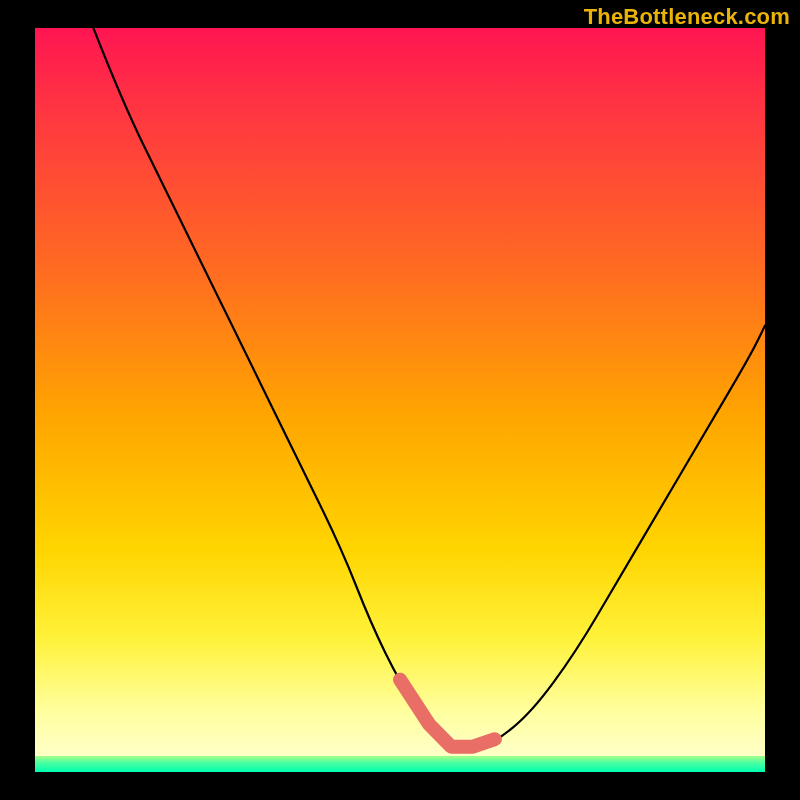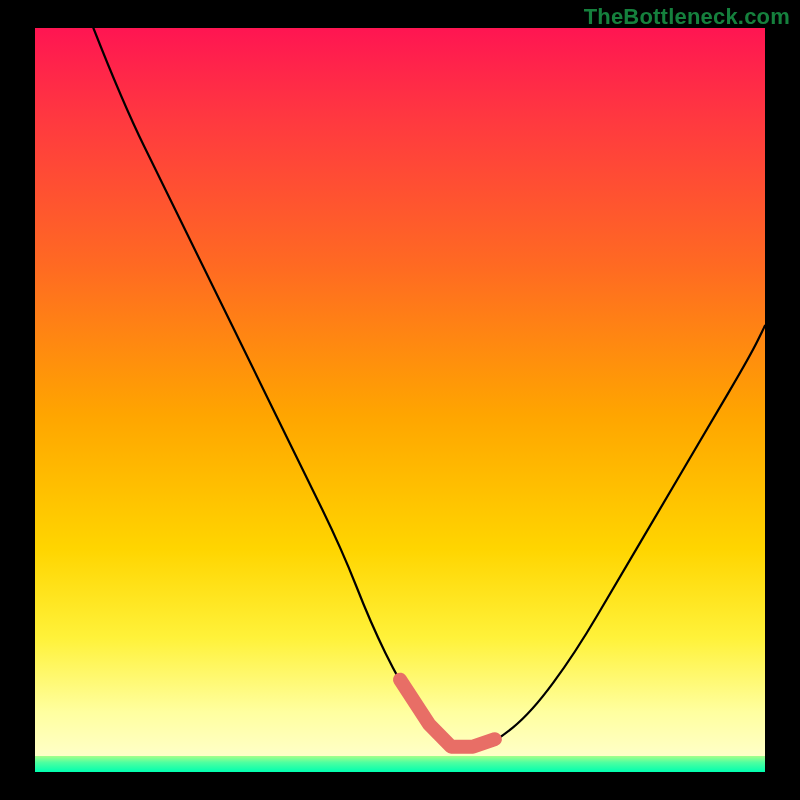--- a/index.html
+++ b/index.html
@@ -10,21 +10,21 @@
     height: 800px;
     background: #000;
   }
   .watermark {
     position: absolute;
     top: 4px;
     right: 10px;
     font-family: Arial, Helvetica, sans-serif;
     font-size: 22px;
     font-weight: 600;
-    color: #15803d;
+    color: #eab308;
     letter-spacing: 0.2px;
     z-index: 10;
   }
   .plot {
     position: absolute;
     left: 35px;
     top: 28px;
     width: 730px;
     height: 744px;
     overflow: hidden;

